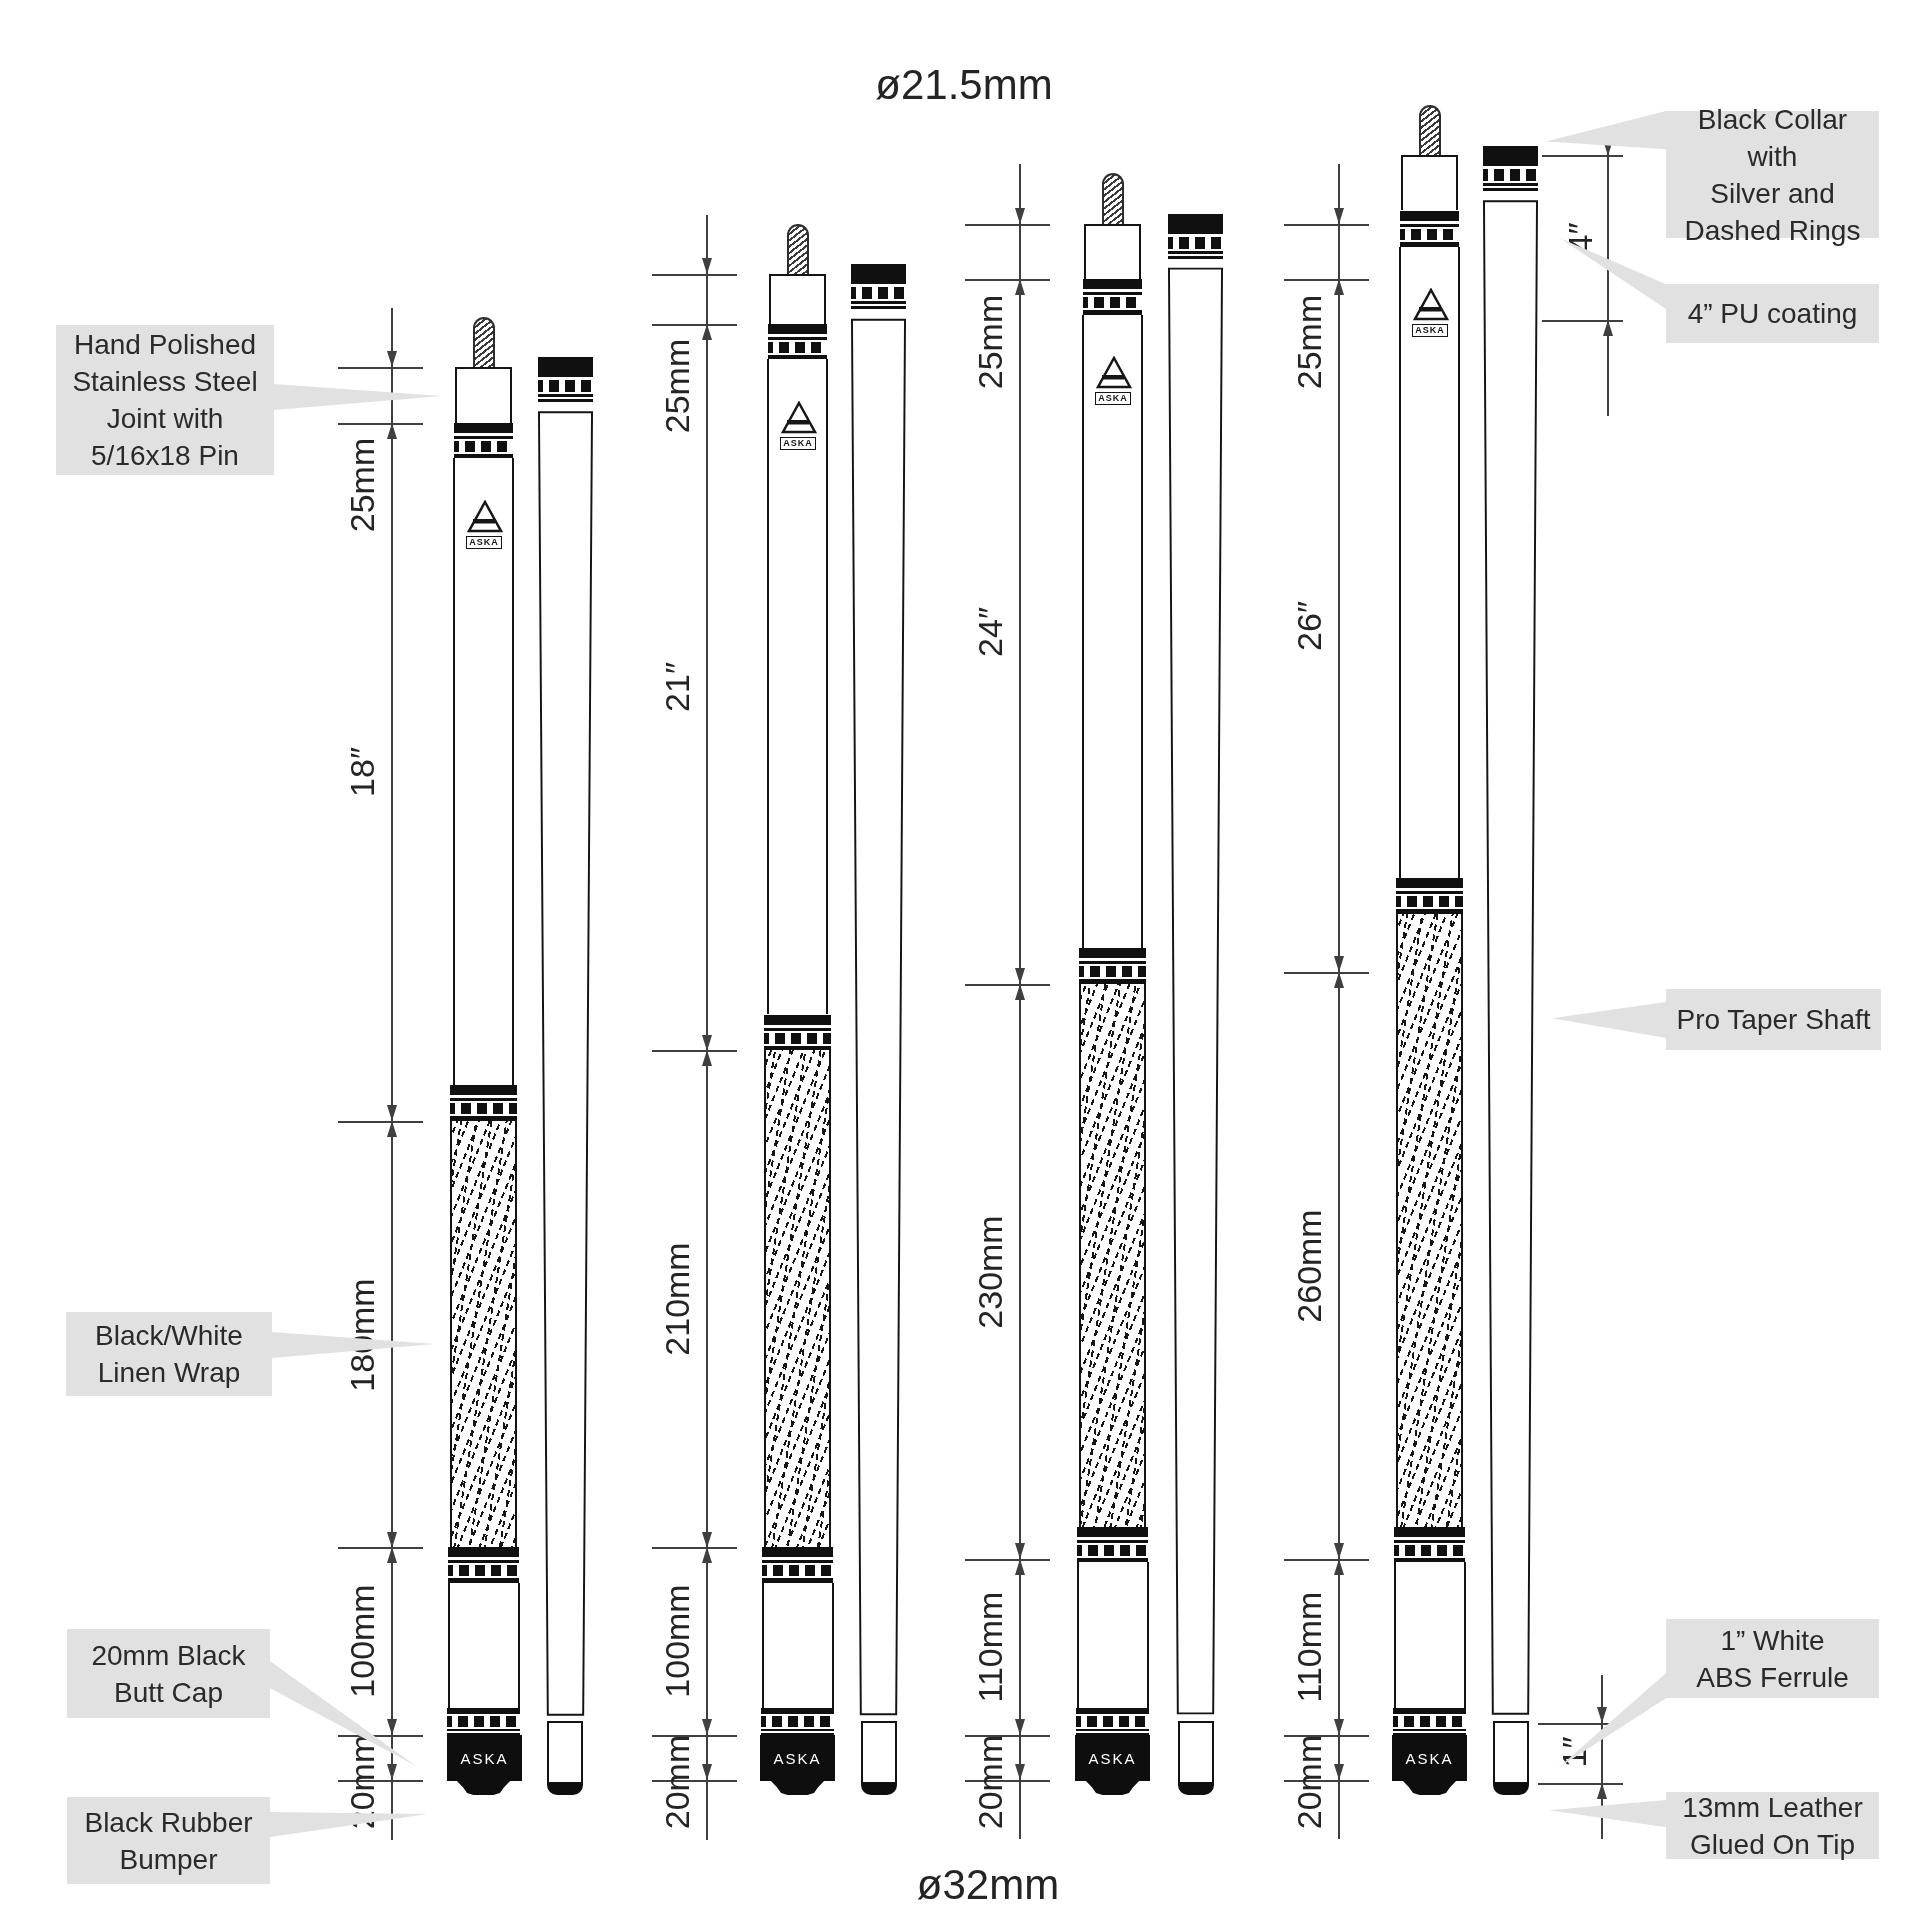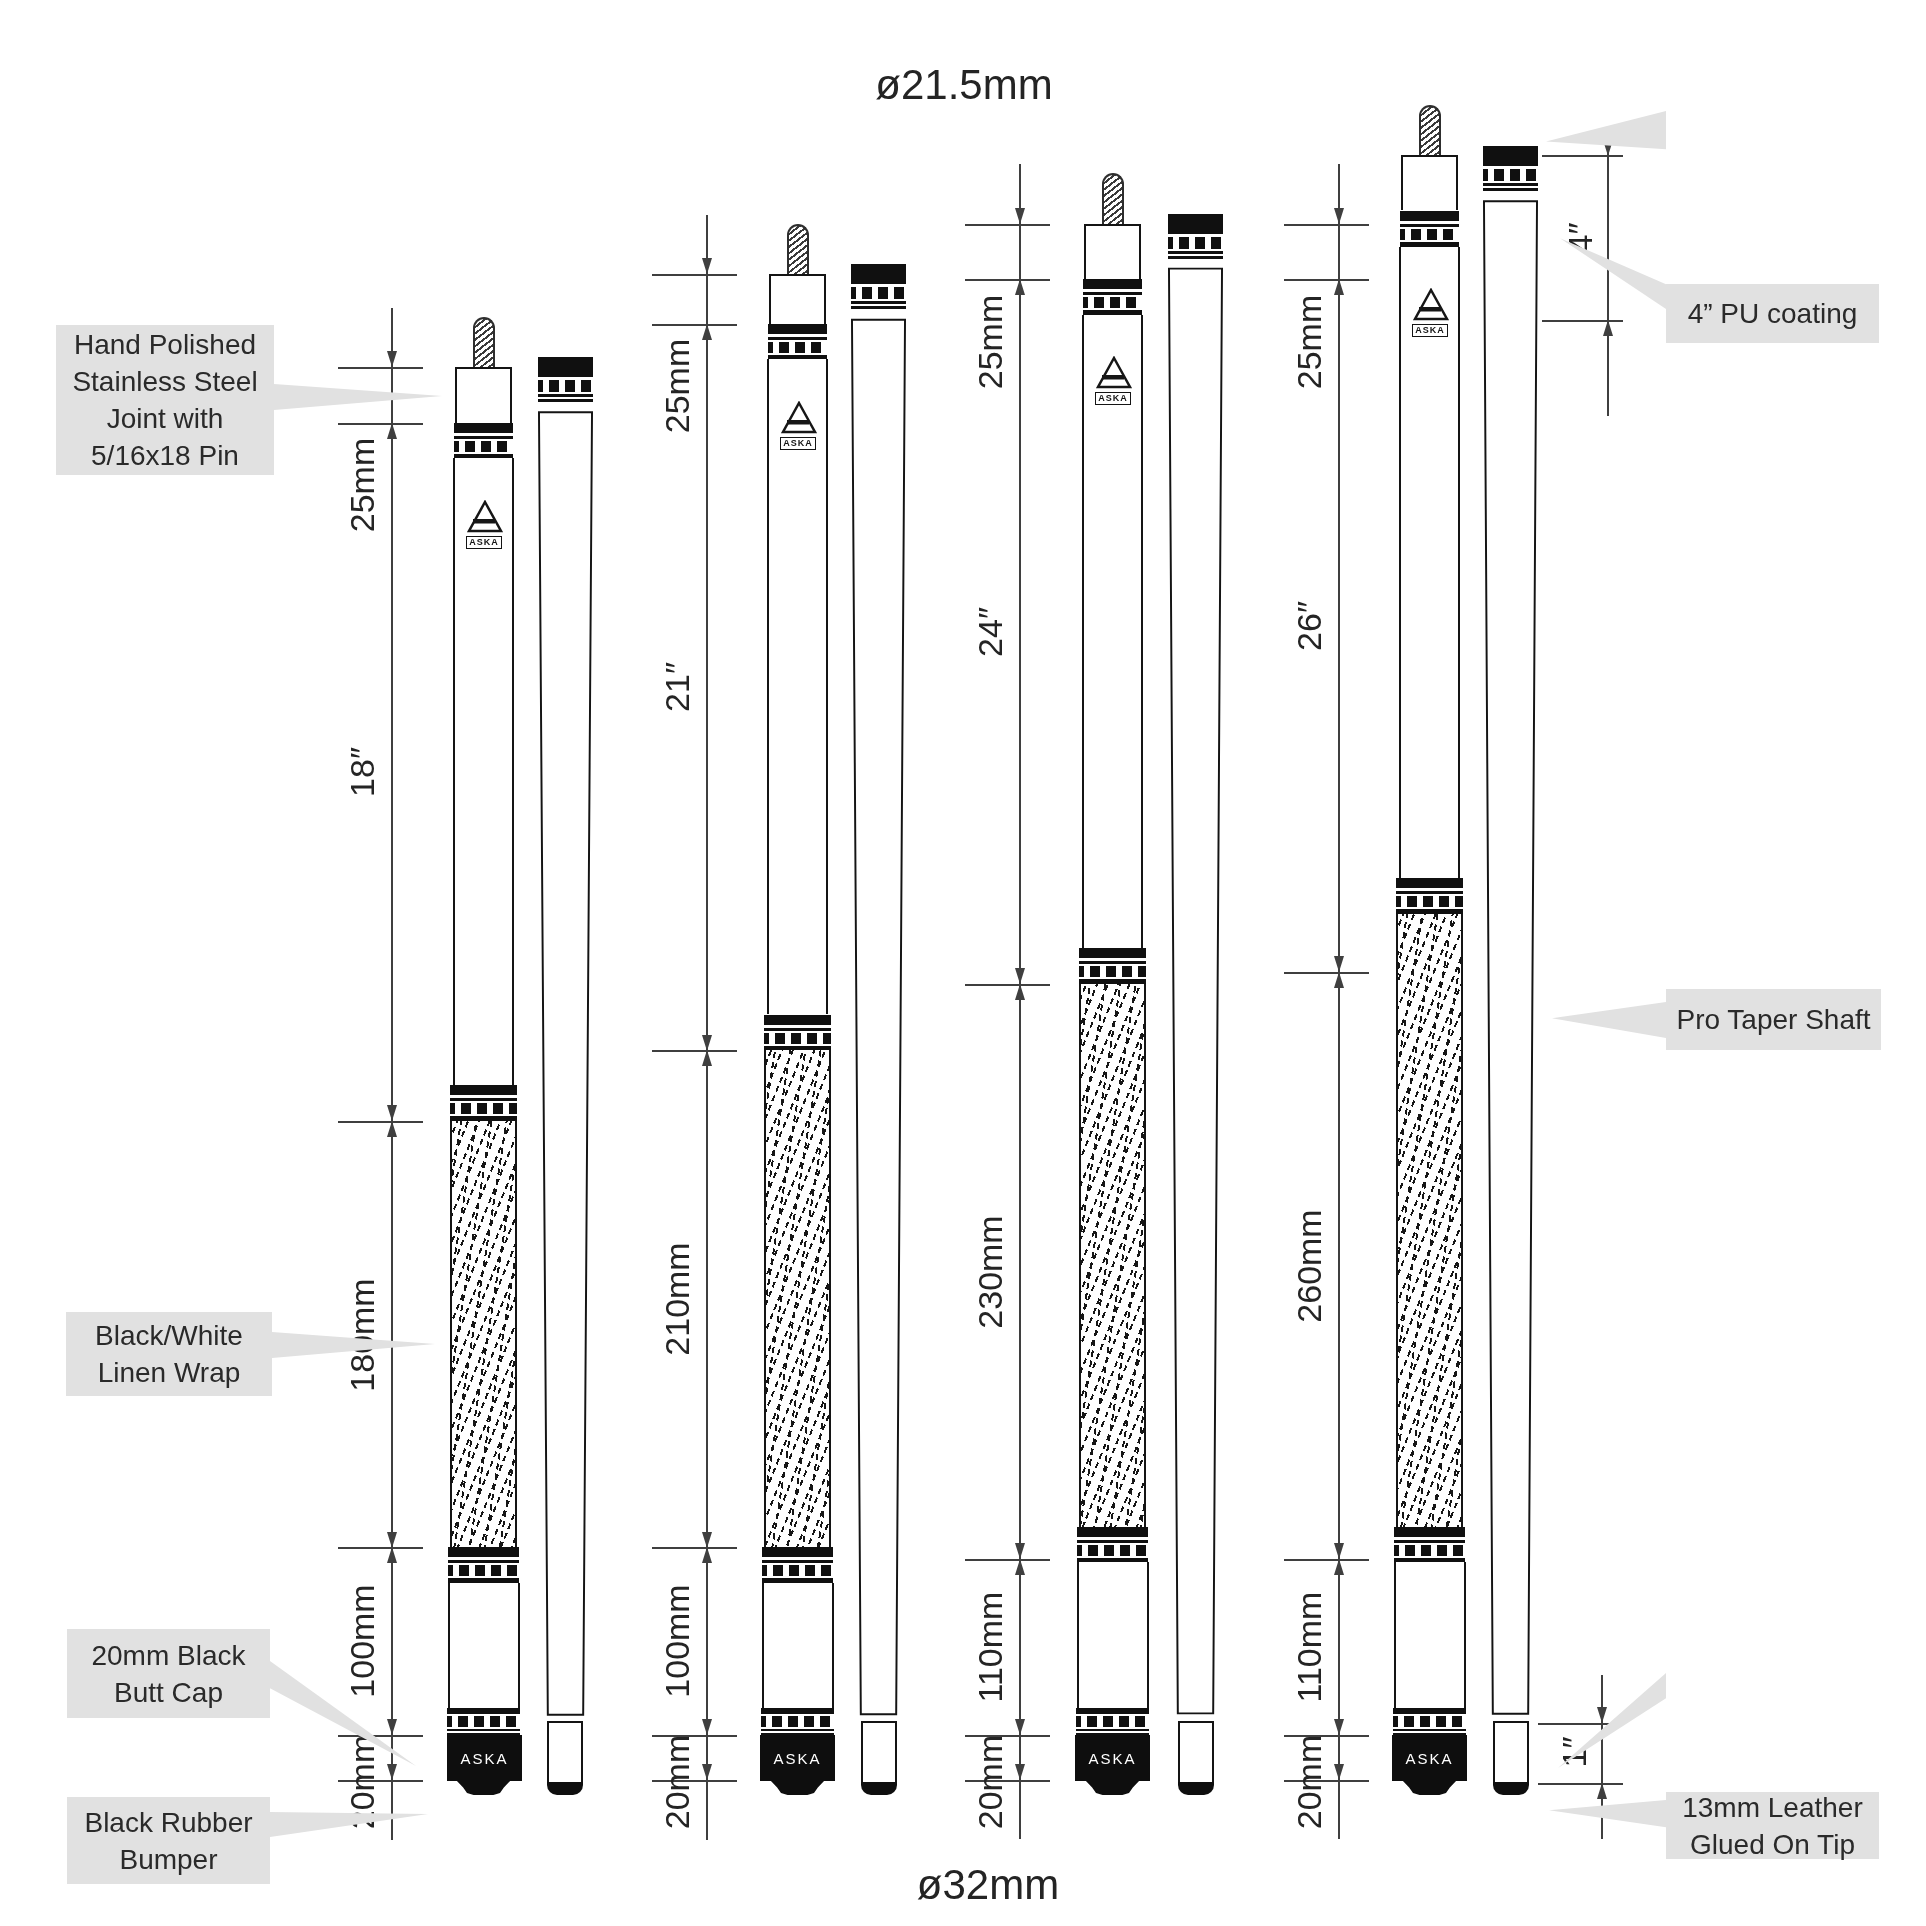--- a/index.html
+++ b/index.html
@@ -268,27 +268,32 @@
 
   <div class="pt" style="left:270px;top:1661px;width:146px;height:105px;clip-path:polygon(0 0,0 26%,100% 100%);"></div>
   <div class="co" style="left:67px;top:1629px;width:203px;height:89px;">20mm Black
 Butt Cap</div>
 
   <div class="pt" style="left:270px;top:1804px;width:158px;height:36px;clip-path:polygon(0 22%,0 92%,100% 28%);"></div>
   <div class="co" style="left:67px;top:1797px;width:203px;height:87px;">Black Rubber
 Bumper</div>
 
   <div class="pt" style="left:1546px;top:111px;width:120px;height:45px;clip-path:polygon(100% 0,100% 85%,0 68%);"></div>
+  <div class="co" style="left:1666px;top:111px;width:213px;height:127px;">Black Collar with
+Silver and
+Dashed Rings</div>
 
   <div class="pt" style="left:1560px;top:236px;width:106px;height:73px;clip-path:polygon(100% 66%,100% 100%,0 3%);"></div>
   <div class="co" style="left:1666px;top:284px;width:213px;height:59px;">4”  PU coating</div>
 
   <div class="pt" style="left:1552px;top:1002px;width:114px;height:36px;clip-path:polygon(100% 0,100% 100%,0 45%);"></div>
   <div class="co" style="left:1666px;top:989px;width:215px;height:61px;">Pro Taper Shaft</div>
 
   <div class="pt" style="left:1558px;top:1671px;width:108px;height:97px;clip-path:polygon(100% 2%,100% 28%,0 100%);"></div>
+  <div class="co" style="left:1666px;top:1619px;width:213px;height:79px;">1” White
+ABS Ferrule</div>
 
   <div class="pt" style="left:1549px;top:1796px;width:117px;height:34px;clip-path:polygon(100% 12%,100% 92%,0 42%);"></div>
   <div class="co" style="left:1666px;top:1792px;width:213px;height:67px;">13mm Leather
 Glued On Tip</div>
 
 </div>
 
 
 </body></html>

